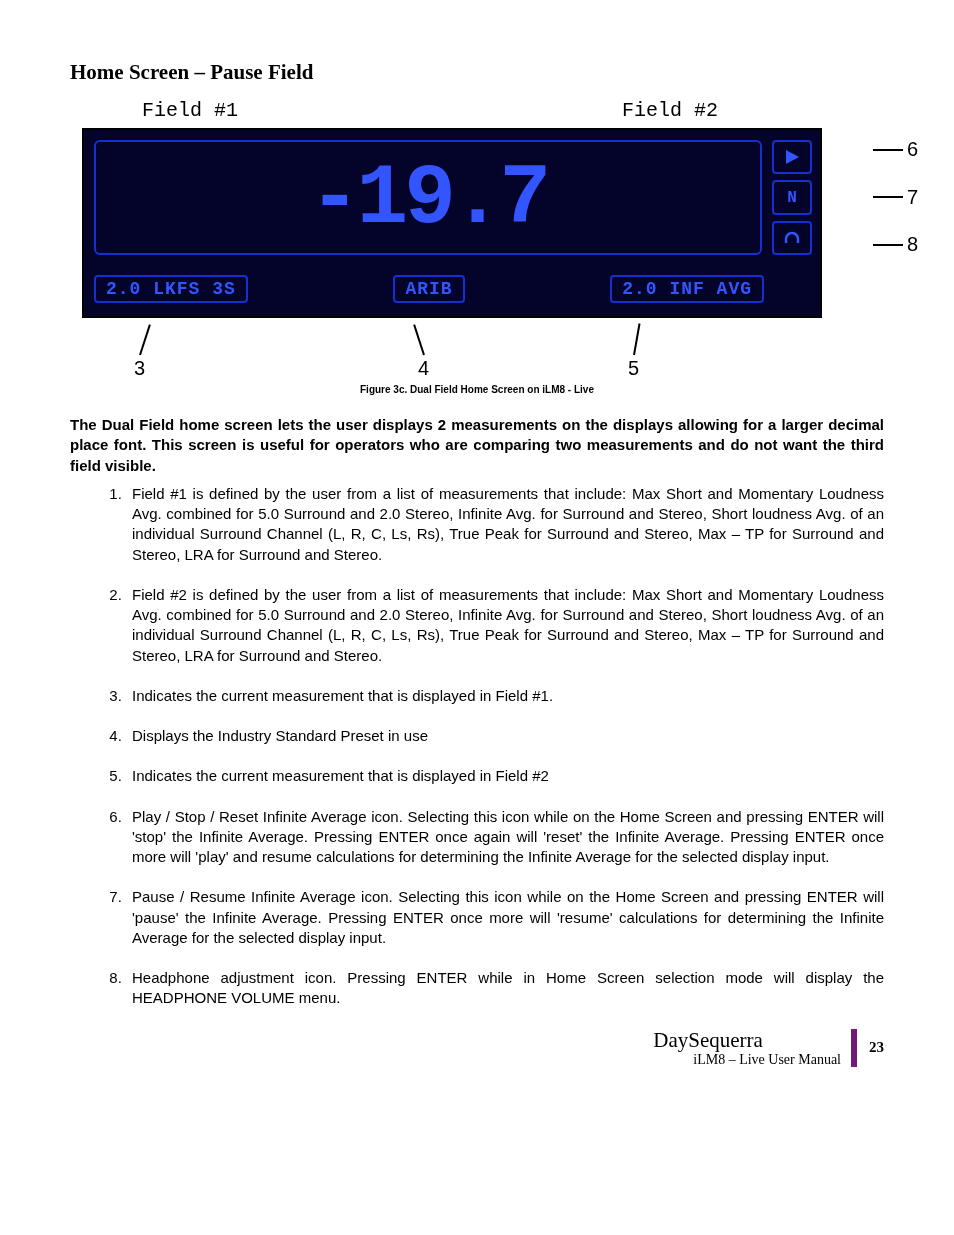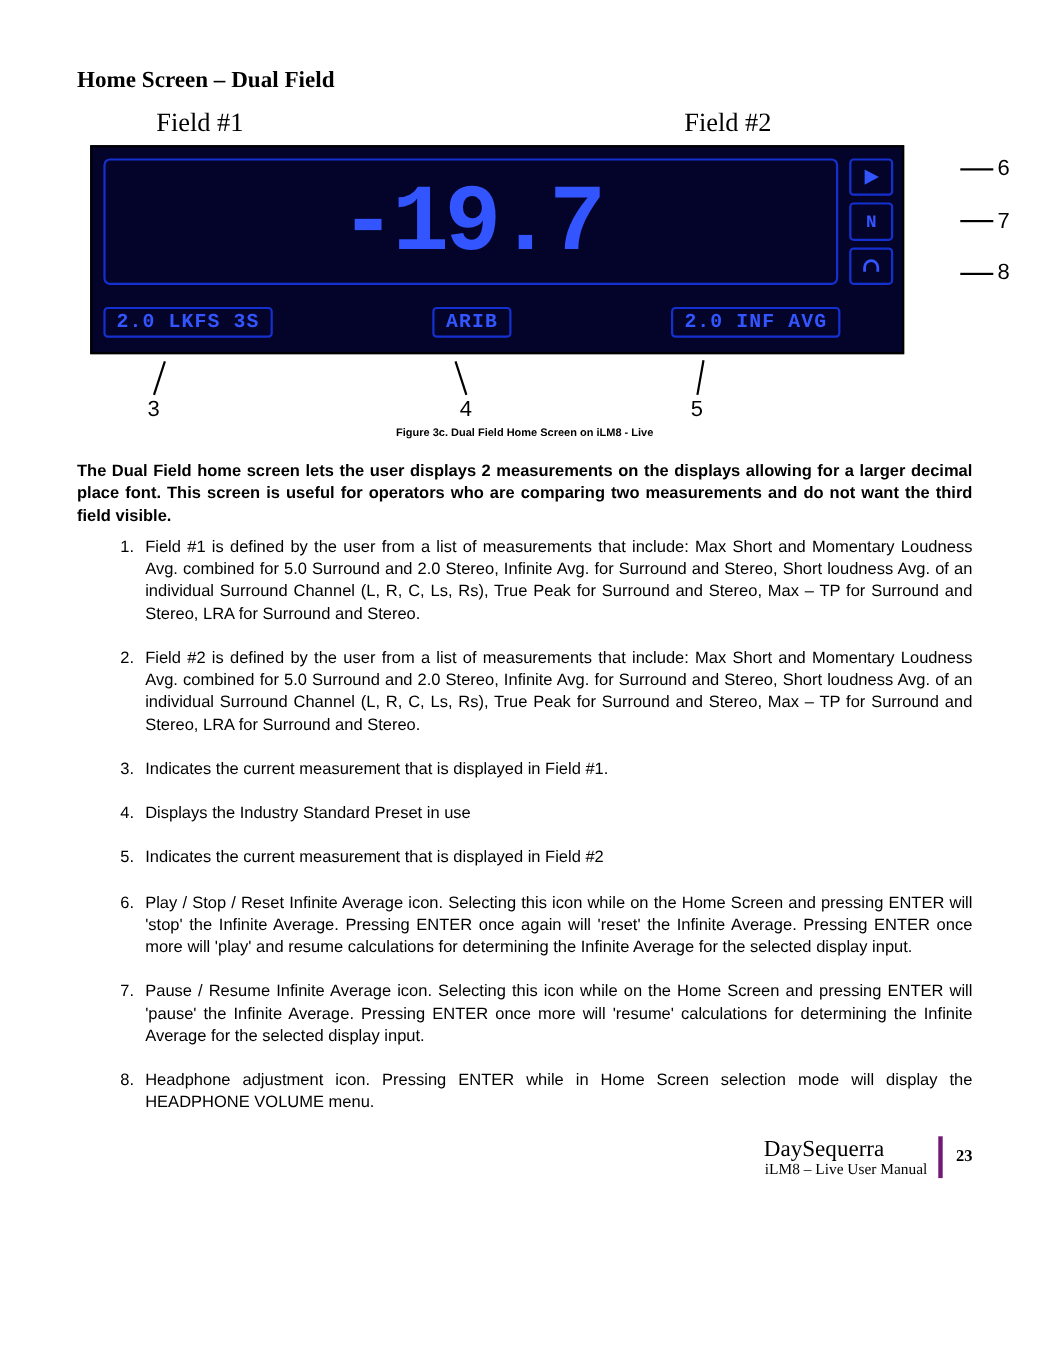--- a/index.html
+++ b/index.html
@@ -23,22 +23,22 @@
     font-weight: bold;
     margin: 0 0 14px 0;
   }
   .figure-area {
     width: 790px;
     margin: 0 auto 8px auto;
     position: relative;
   }
   .top-labels {
     display: flex;
-    font-family: Liberation Serif, serif;
-    font-size: 24px;
+    font-family: Liberation Mono, monospace;
+    font-size: 20px;
     padding: 0 0 6px 0;
   }
   .top-labels .f1 { flex: 0 0 245px; padding-left: 60px; }
   .top-labels .f2 { flex: 1; padding-left: 295px; }
   .screen-wrap {
     position: relative;
     width: 790px;
   }
   .screen {
     background: var(--bg);
@@ -161,22 +161,22 @@
     line-height: 1.35;
   }
   .footer {
     display: flex;
     justify-content: flex-end;
     align-items: center;
     gap: 12px;
     margin-top: 20px;
   }
   .footer .brandblock {
-    text-align: center;
-    border-right: 4px solid #701a75;
+    text-align: left;
+    border-right: 6px solid #701a75;
     padding-right: 10px;
     line-height: 1.1;
   }
   .footer .brand {
     font-family: "Times New Roman", serif;
     font-size: 21px;
   }
   .footer .manual {
     font-family: "Times New Roman", serif;
     font-size: 14px;
@@ -184,21 +184,21 @@
   }
   .footer .pagenum {
     font-family: "Times New Roman", serif;
     font-size: 15px;
     font-weight: bold;
   }
 </style>
 </head>
 <body>
 
-<h2 class="section">Home Screen – Dual Field</h2>
+<h2 class="section">Home Screen – Pause Field</h2>
 
 <div class="figure-area">
 
   <div class="top-labels">
     <div class="f1" style="position:relative;">Field #1</div>
     <div class="f2" style="position:relative;">Field #2</div>
   </div>
 
   <div class="screen-wrap">
     <div class="screen">

